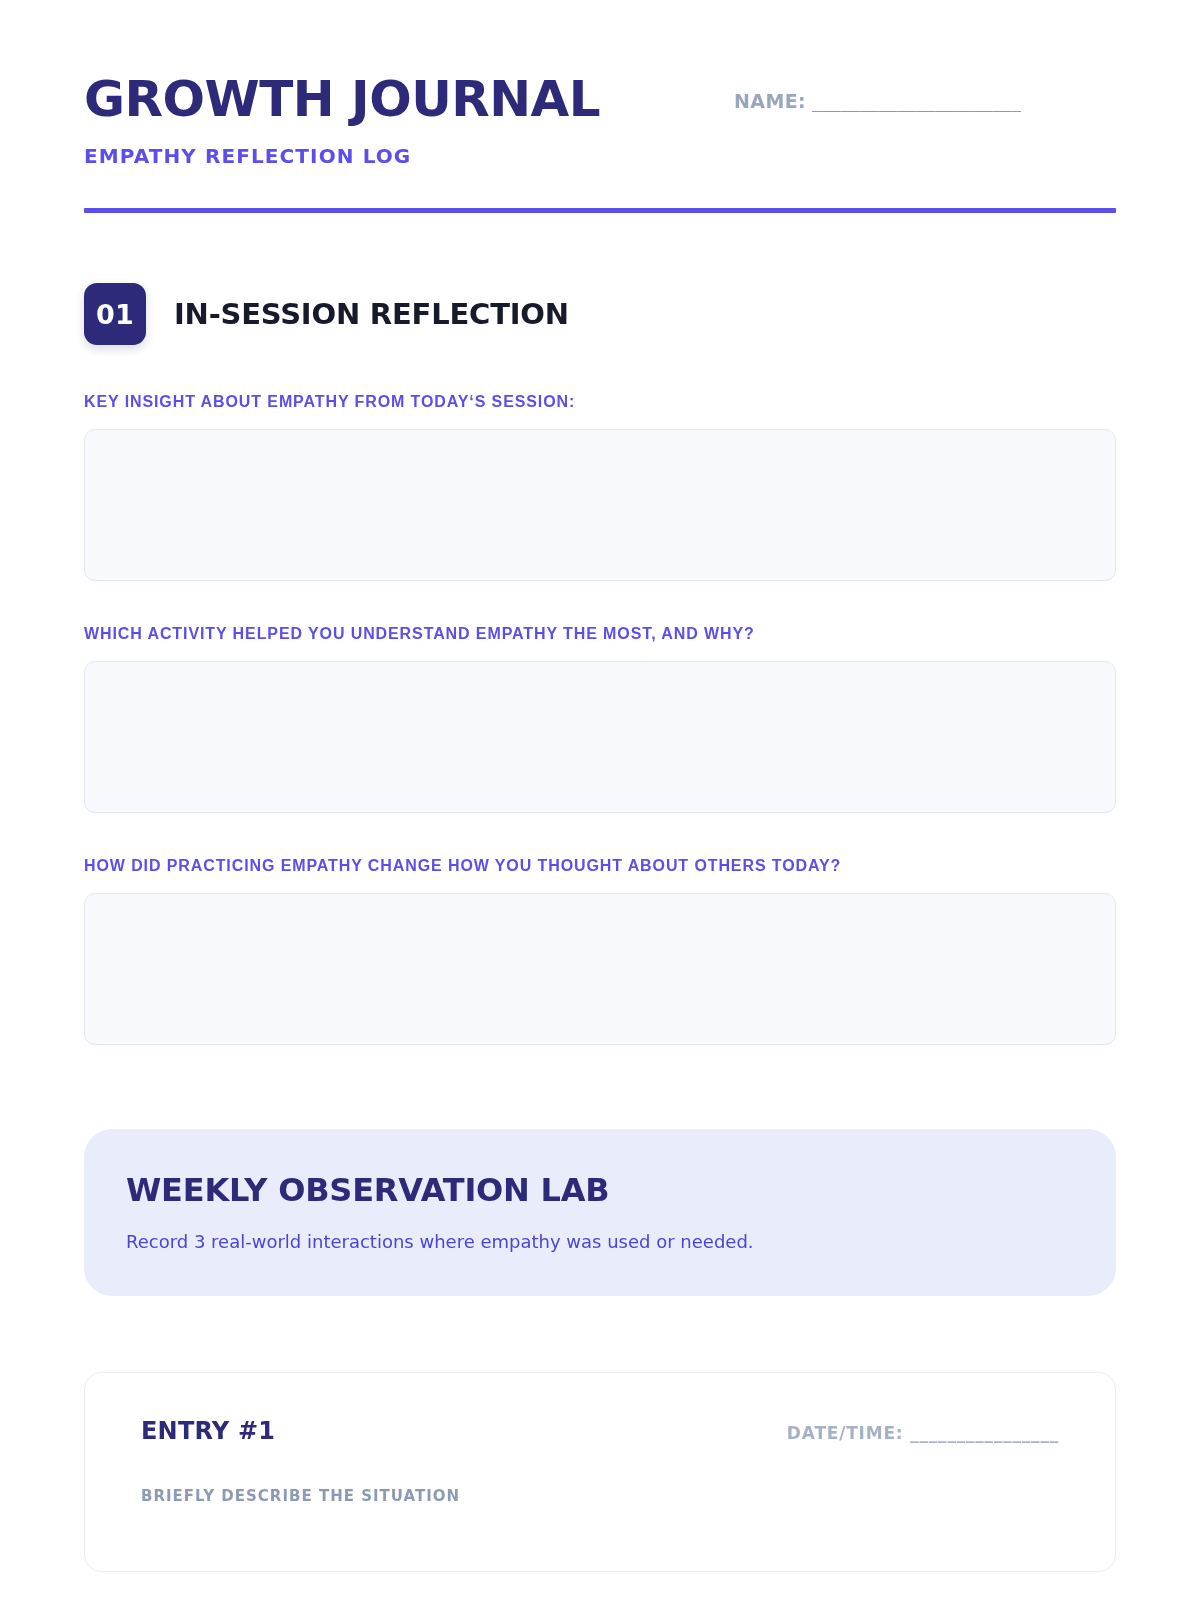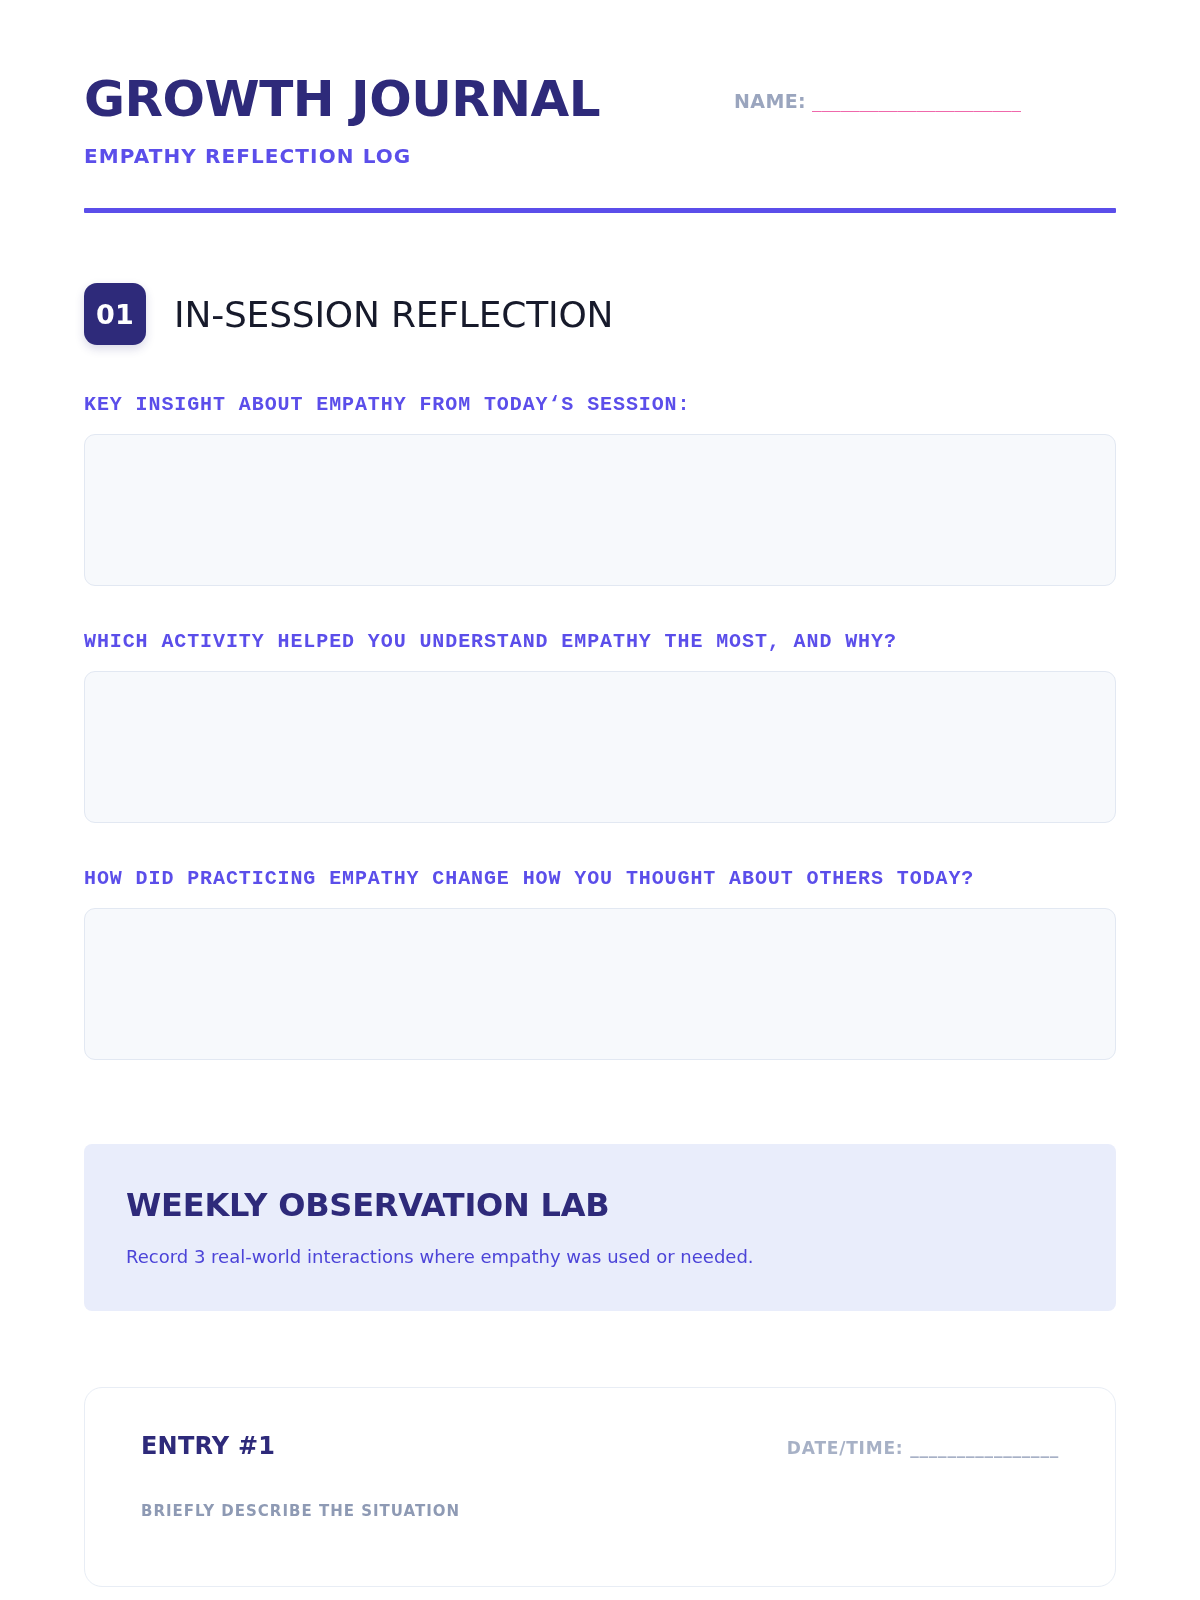--- a/index.html
+++ b/index.html
@@ -109,53 +109,53 @@
     font-size: 27px;
     font-weight: 700;
     letter-spacing: 0.2px;
     box-shadow: 0 4px 10px rgba(46, 42, 122, 0.18);
     flex: 0 0 auto;
   }
 
   .section-title {
     margin-left: 28px;
     font-family: "DejaVu Sans", sans-serif;
-    font-size: 36px;
-    font-weight: 400;
+    font-size: 29px;
+    font-weight: 700;
     letter-spacing: -0.2px;
     color: #171a2b;
     white-space: nowrap;
   }
 
   
   .question-block { margin-top: 44px; }
   .question-block.first { margin-top: 48px; }
 
   .question-label {
-    font-family: Liberation Mono, monospace;
-    font-size: 20px;
+    font-family: Liberation Sans, sans-serif;
+    font-size: 16px;
     font-weight: 700;
     letter-spacing: 0.9px;
     color: #5B4EEA;
     white-space: nowrap;
   }
 
   .answer-box {
     margin-top: 18px;
     height: 152px;
     background: #F7F9FC;
     border: 1px solid #E2E8F2;
     border-radius: 11px;
   }
 
   
   .callout {
     margin-top: 84px;
     background: #E9EDFB;
-    border-radius: 8px;
+    border-radius: 28px;
     padding: 42px 42px 44px 42px;
   }
 
   .callout-title {
     font-family: "DejaVu Sans", sans-serif;
     font-size: 32px;
     font-weight: 700;
     letter-spacing: -0.2px;
     color: #2E2A7A;
     white-space: nowrap;

